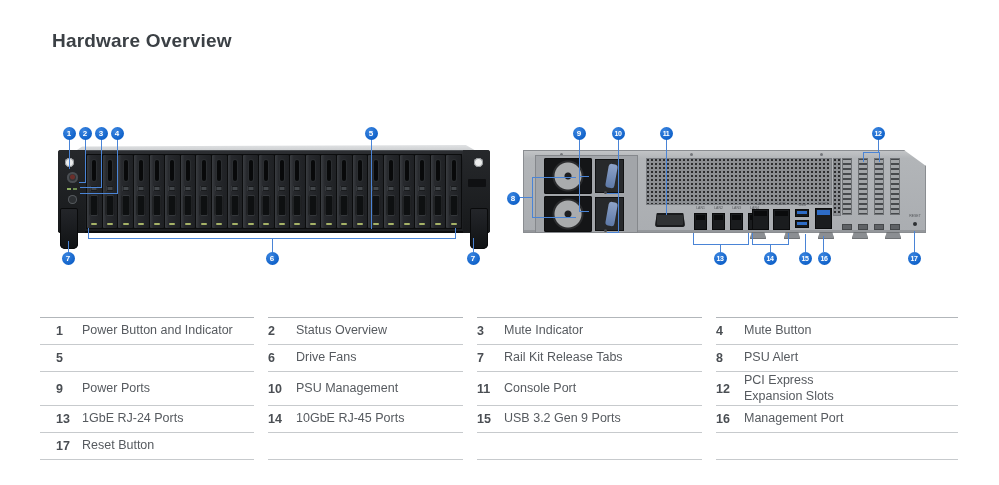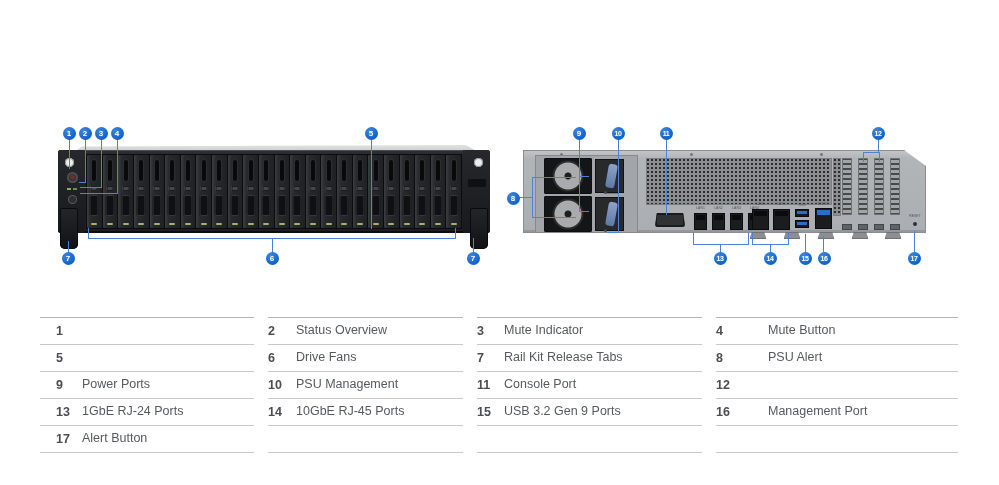--- a/index.html
+++ b/index.html
@@ -112,27 +112,28 @@
   
   .spec-table{position:absolute;left:40px;top:317px;width:918px;font-size:12.5px;color:#565a5f;}
   .spec-row{display:grid;grid-template-columns:214px 195px 225px 242px;column-gap:14px;}
   .group{display:flex;align-items:center;border-bottom:1px solid #c7cacd;min-height:24px;padding:1px 0;}
   .spec-row:first-child .group{border-top:1px solid #b2b6ba;}
   .g1{padding-left:16px;}
   .num{font-weight:700;color:#4a4e53;flex:0 0 26px;}
   .g2 .num,.g4 .num{flex-basis:28px;}
   .g3 .num{flex-basis:27px;}
   .lbl{line-height:1.25;}
-  .g4 .lbl{max-width:120px;margin-left:24px;}
+  .g4 .lbl{max-width:120px;}
 </style>
 </head>
 <body>
 
 <div id="scene">
 
+  <h1 class="title">Hardware Overview</h1>
 
   <div class="front">
     <div class="ftop"></div>
     <div class="fbody">
       <div class="ear eleft">
         <span class="hole"></span>
         <span class="pwrbtn"></span>
         <span class="leds"></span>
         <span class="mutebtn"></span>
       </div>
@@ -381,20 +382,21 @@
       <div class="foot" style="left: 261px;"></div>
       <div class="foot" style="left: 295px;"></div>
       <div class="foot" style="left: 329px;"></div>
       <div class="foot" style="left: 362px;"></div>
     </div>
 
   <div class="spec-table" id="spec-table">
       <div class="spec-row">
         <div class="group g1">
           <span class="num">1</span>
+          <span class="lbl">Power Button and Indicator</span>
         </div>
         <div class="group g2">
           <span class="num">2</span>
           <span class="lbl">Status Overview</span>
         </div>
         <div class="group g3">
           <span class="num">3</span>
           <span class="lbl">Mute Indicator</span>
         </div>
         <div class="group g4">
@@ -427,20 +429,21 @@
         <div class="group g2">
           <span class="num">10</span>
           <span class="lbl">PSU Management</span>
         </div>
         <div class="group g3">
           <span class="num">11</span>
           <span class="lbl">Console Port</span>
         </div>
         <div class="group g4">
           <span class="num">12</span>
+          <span class="lbl">PCI Express Expansion Slots</span>
         </div>
       </div>
       <div class="spec-row">
         <div class="group g1">
           <span class="num">13</span>
           <span class="lbl">1GbE RJ-24 Ports</span>
         </div>
         <div class="group g2">
           <span class="num">14</span>
           <span class="lbl">10GbE RJ-45 Ports</span>
@@ -450,21 +453,21 @@
           <span class="lbl">USB 3.2 Gen 9 Ports</span>
         </div>
         <div class="group g4">
           <span class="num">16</span>
           <span class="lbl">Management Port</span>
         </div>
       </div>
       <div class="spec-row">
         <div class="group g1">
           <span class="num">17</span>
-          <span class="lbl">Alert Button</span>
+          <span class="lbl">Reset Button</span>
         </div>
         <div class="group g2"></div>
         <div class="group g3"></div>
         <div class="group g4"></div>
       </div>
     </div>
 <div class="callout" style="left: 62.5px; top: 126.5px;">1</div>
     <div class="callout" style="left: 78.5px; top: 126.5px;">2</div>
     <div class="callout" style="left: 94.5px; top: 126.5px;">3</div>
     <div class="callout" style="left: 110.5px; top: 126.5px;">4</div>

